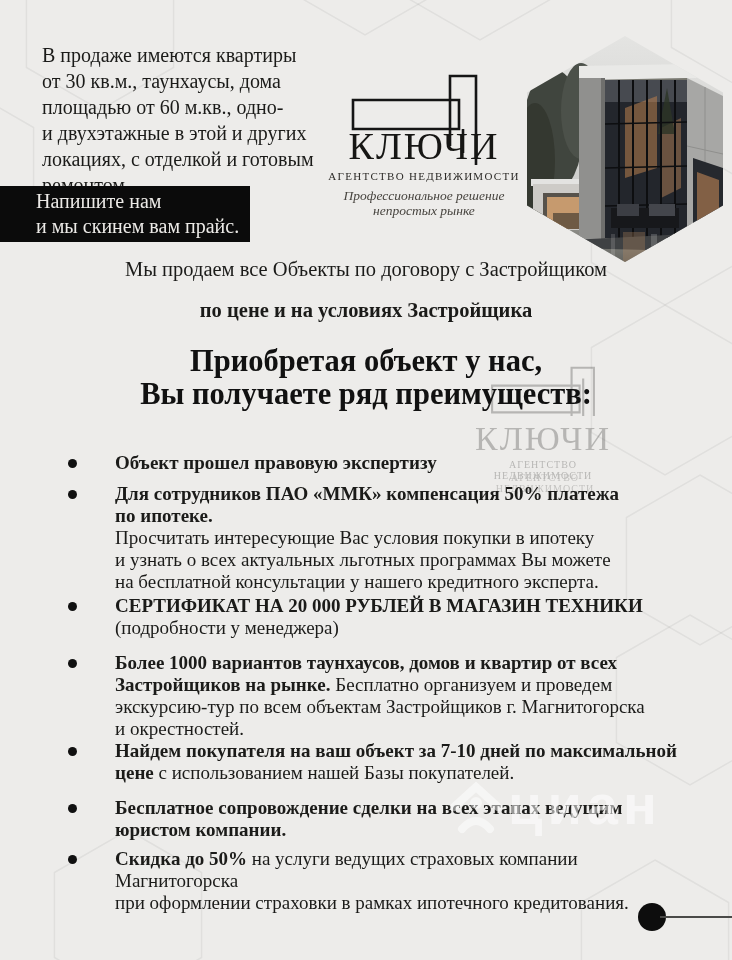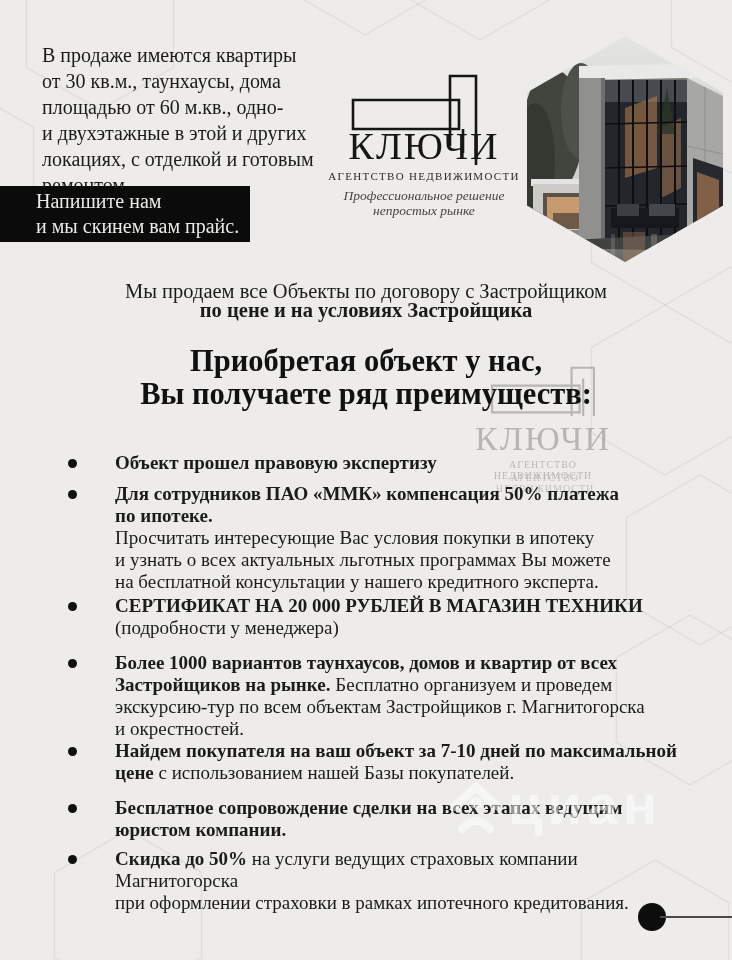--- a/index.html
+++ b/index.html
@@ -18,21 +18,21 @@
   .logo-key{left:350px;top:74px;}
   .logo-word{left:346px;top:127px;width:156px;text-align:center;font-size:38px;line-height:38px;
              letter-spacing:2px;color:#161614;}
   .logo-sub{left:322px;top:170px;width:204px;text-align:center;font-size:11px;letter-spacing:1.3px;color:#2c2a27;}
   .logo-script{left:322px;top:188px;width:204px;text-align:center;font-style:italic;font-size:13.5px;
                line-height:15px;color:#47443f;white-space:pre-line;}
   
   .house{left:527px;top:36px;width:196px;height:226px;
          clip-path:polygon(50% 0,100% 25%,100% 75%,50% 100%,0 75%,0 25%);}
   
-  .mid1{left:0;top:280px;width:732px;text-align:center;font-size:20.5px;}
+  .mid1{left:0;top:258px;width:732px;text-align:center;font-size:20.5px;}
   .mid2{left:0;top:299px;width:732px;text-align:center;font-size:20.5px;font-weight:bold;}
   .big-title{left:0;top:345px;width:732px;text-align:center;font-size:30.5px;line-height:33px;
              font-weight:bold;white-space:pre-line;color:#111;}
   
   .wm-logo{left:458px;top:366px;width:170px;opacity:.3;text-align:center;color:#3a3a38;}
   .wm-word{font-size:34px;line-height:34px;letter-spacing:2px;margin-top:2px;}
   .wm-sub{font-size:10px;letter-spacing:1px;line-height:11px;margin-top:3px;}
   .wm-sub2{font-size:10px;letter-spacing:1px;line-height:11px;margin-top:-9px;margin-left:4px;opacity:.8;}
   
   .benefits{left:64px;top:448px;width:624px;font-size:19px;line-height:22px;}

